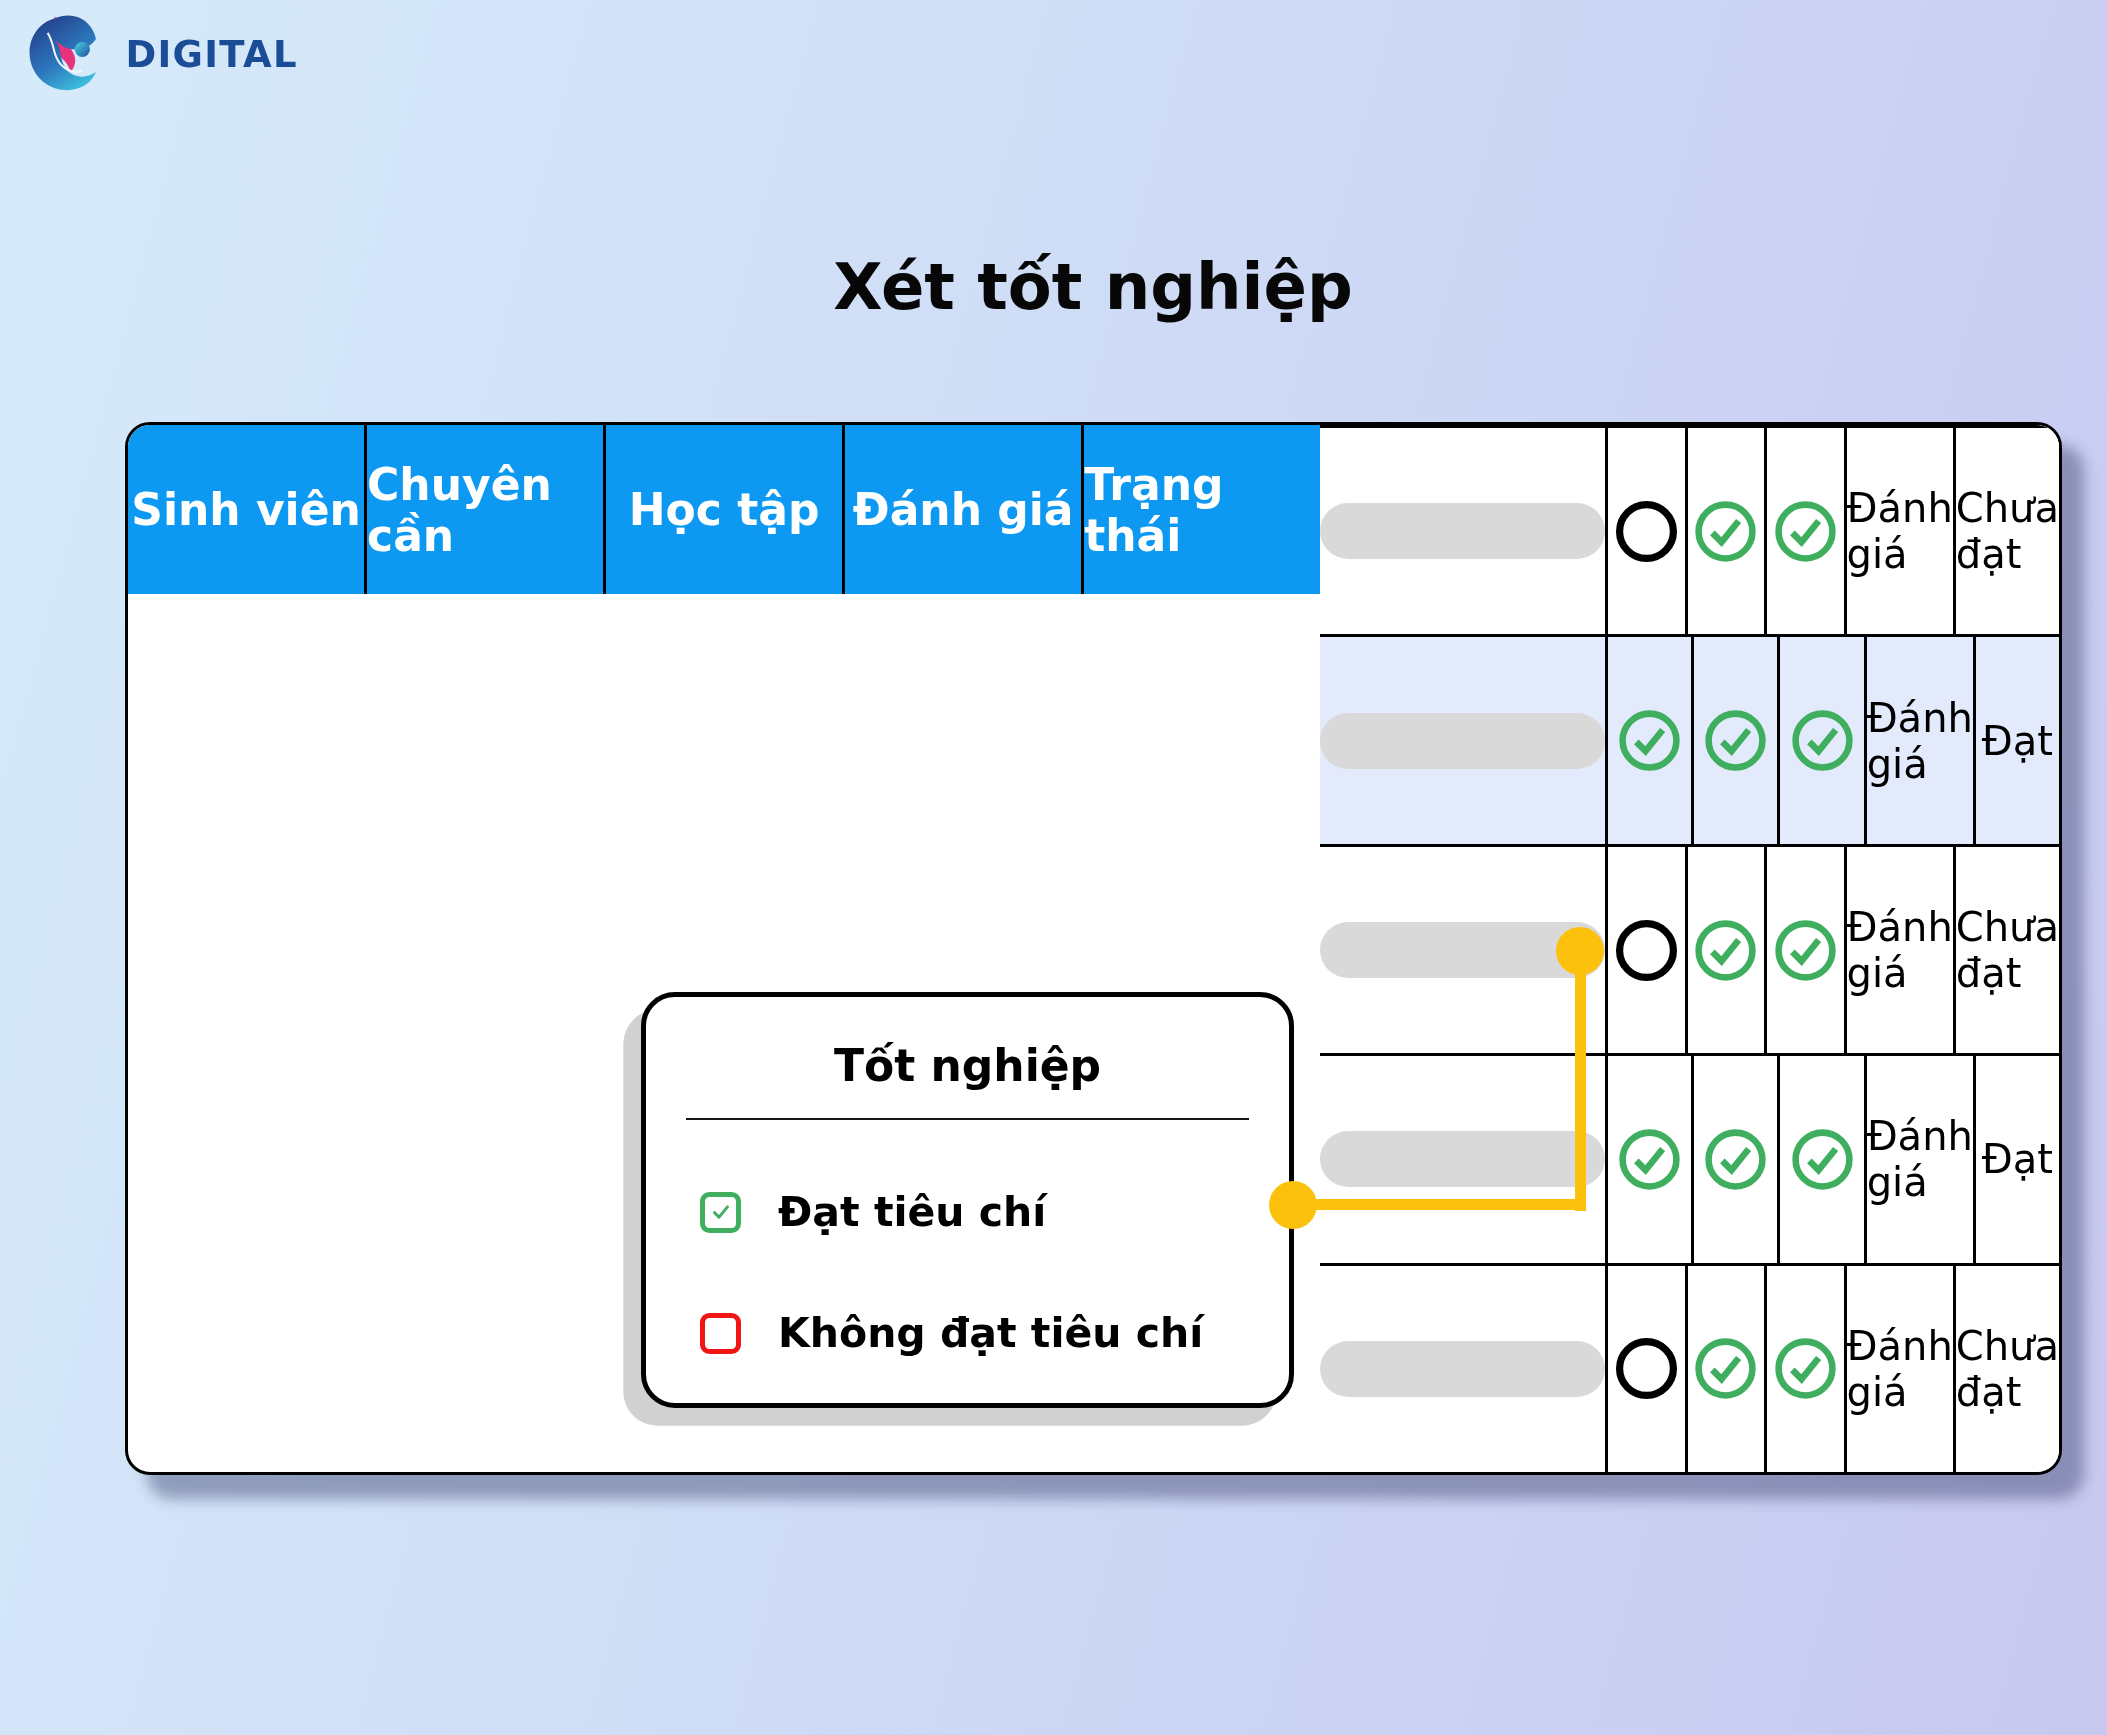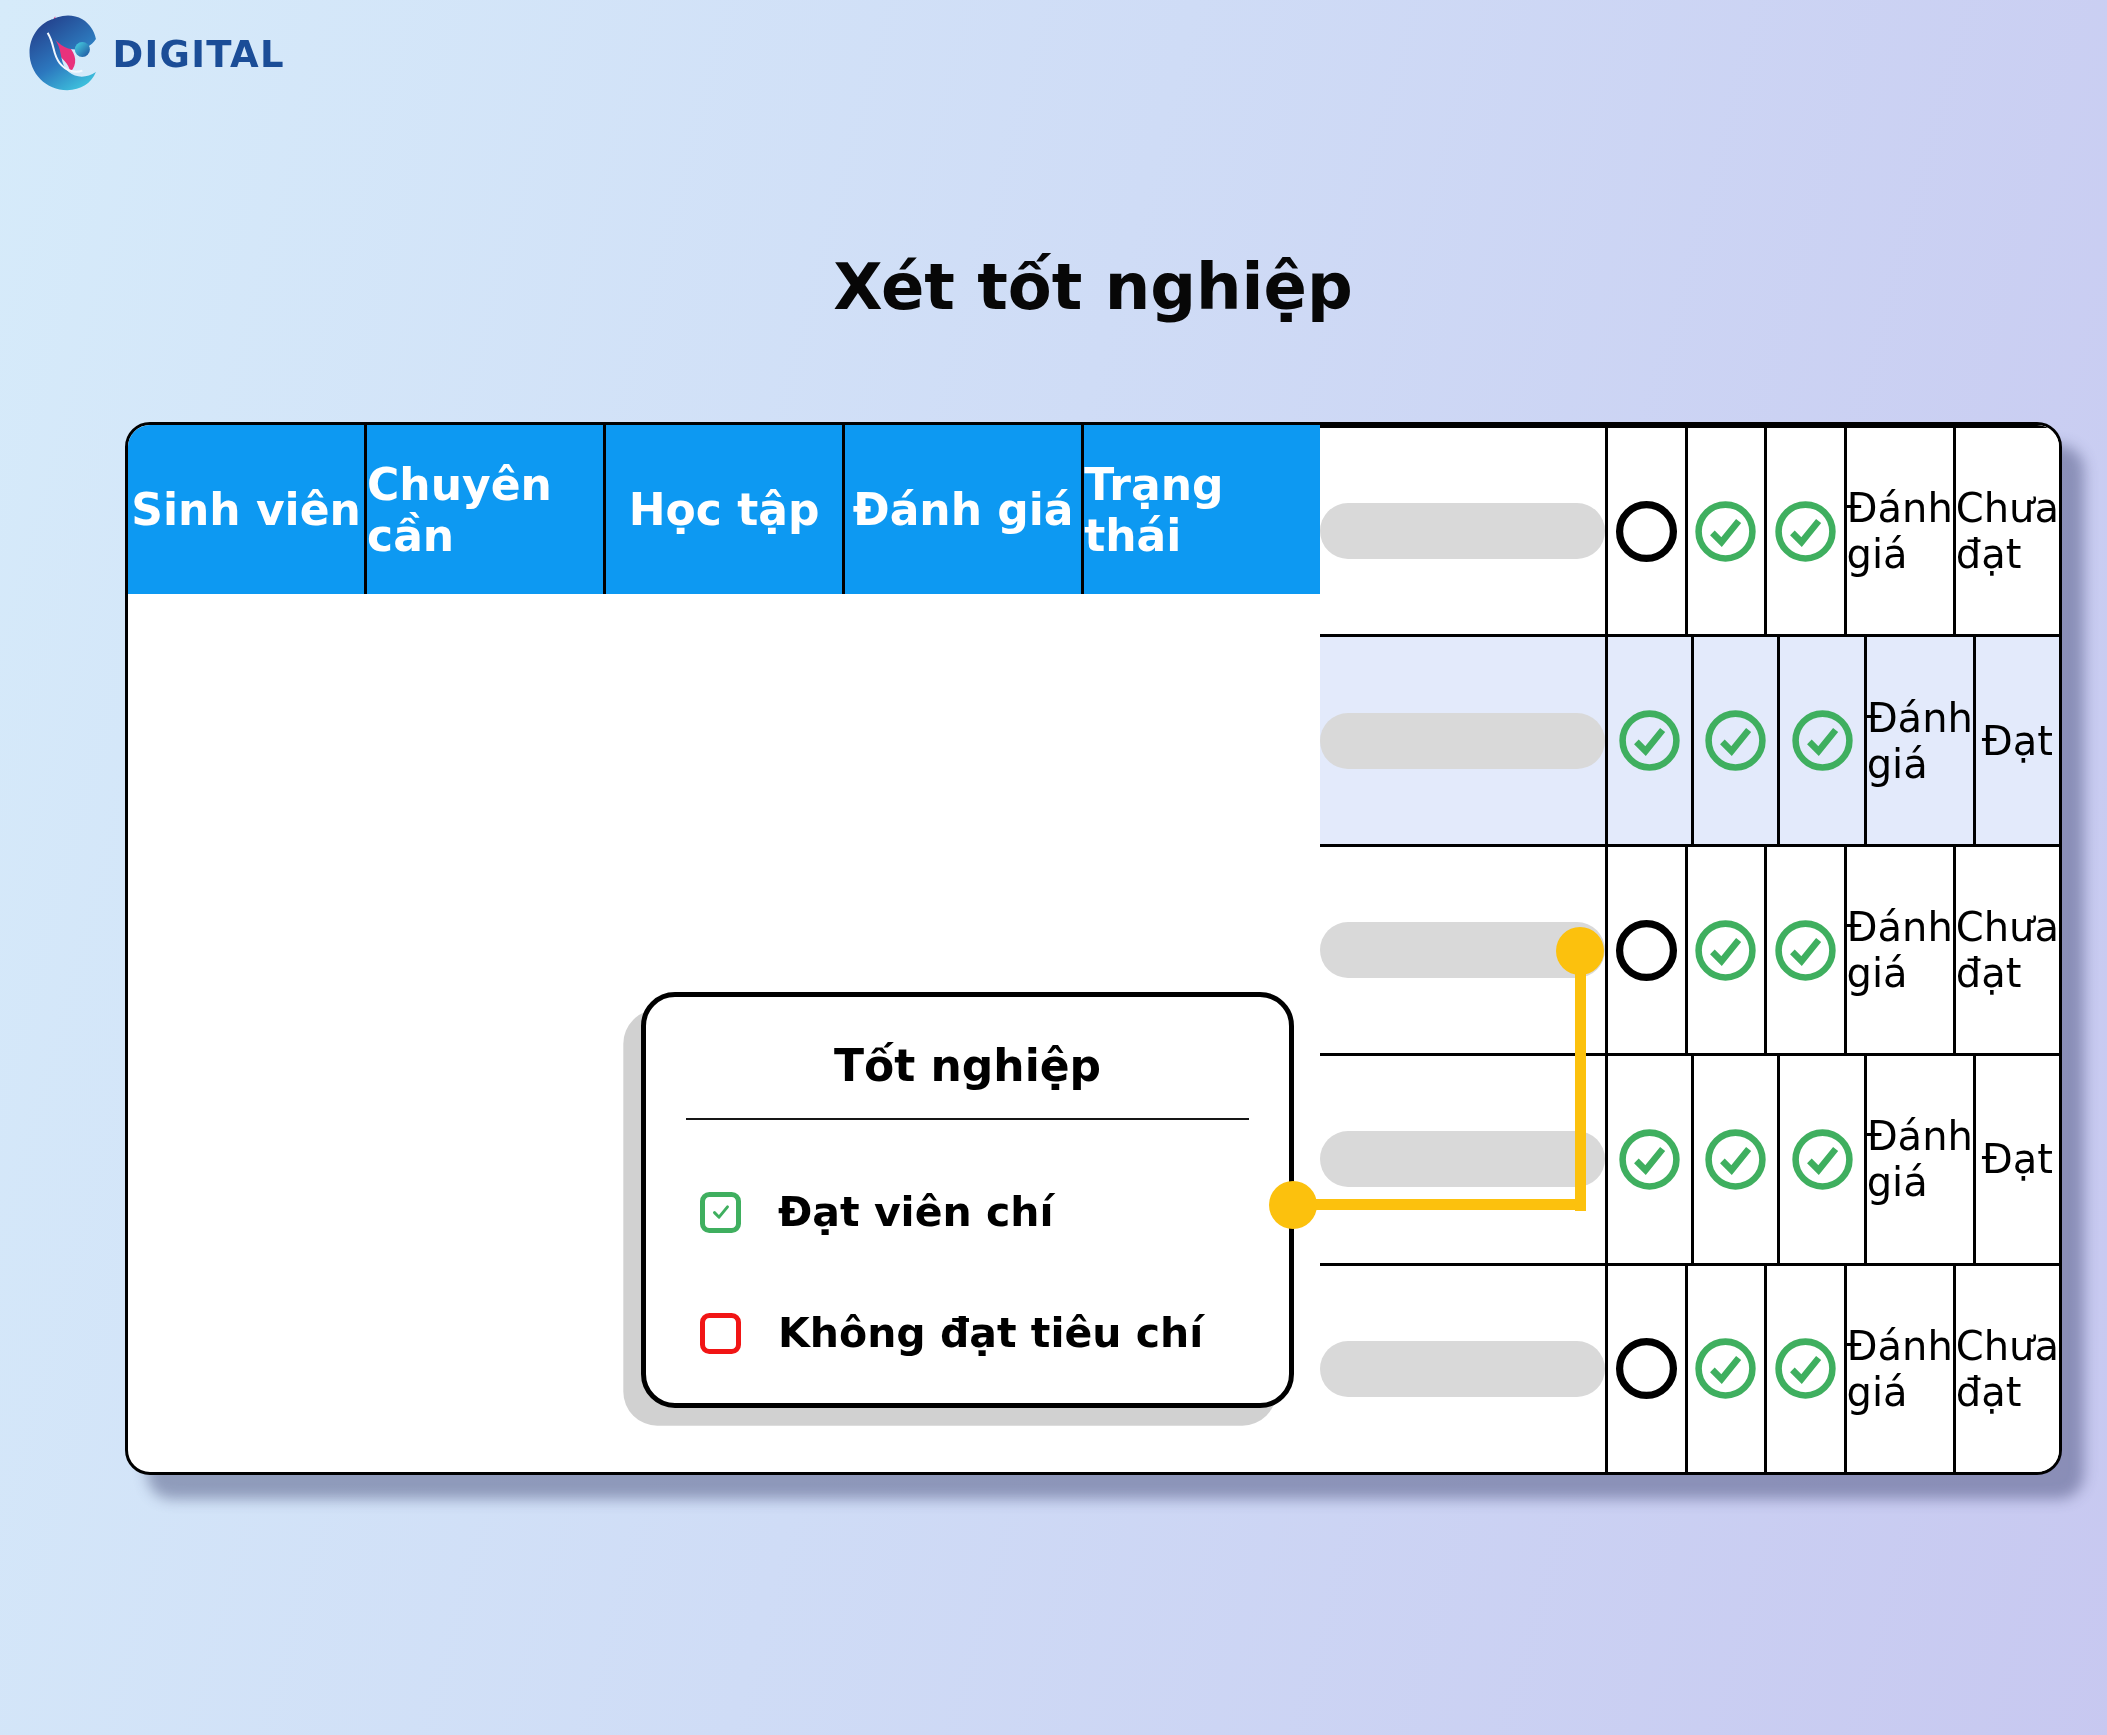--- a/index.html
+++ b/index.html
@@ -8,21 +8,21 @@
     font-family:"DejaVu Sans","Liberation Sans",sans-serif;
   }
   .stage{
     position:relative;width:2186px;height:1735px;overflow:hidden;
     background:linear-gradient(105deg,#D6EBFA 0%,#CFDCF6 45%,#C7C7F0 100%);
   }
 
   
   .logo{position:absolute;left:24.5px;top:10px;display:flex;align-items:center;}
   .logo svg{width:83px;height:88px;}
-  .logo-text{font-size:37px;font-weight:800;color:var(--brand-navy);letter-spacing:1.3px;margin-left:5px;}
+  .logo-text{font-size:37px;font-weight:800;color:var(--brand-navy);letter-spacing:1.3px;margin-left:18px;}
 
   
   .title{position:absolute;left:0;right:0;top:250px;margin:0;text-align:center;
     font-size:64px;font-weight:700;color:#070707;}
 
   
   .gtable{
     position:absolute;left:125px;top:422px;width:1937px;height:1053px;box-sizing:border-box;
     background:#fff;border:3.8px solid #000;border-radius:25px;overflow:hidden;
     display:flex;flex-direction:row;
@@ -238,21 +238,21 @@
   <div class="popup">
     <div class="popup-title">Tốt nghiệp</div>
     <div class="popup-divider"></div>
     <div id="popup-items">
         <div class="popup-item">
     <span class="cb cb-green">
             <svg viewBox="0 0 40 40">
     <path d="M10 21 L17 28 L30 12" fill="none" stroke="currentColor" stroke-width="4.5" stroke-linecap="round" stroke-linejoin="round"></path>
   </svg>
           </span>
-    <span class="popup-item-label">Đạt viên chí</span>
+    <span class="popup-item-label">Đạt tiêu chí</span>
   </div>
         <div class="popup-item">
     <span class="cb cb-red"></span>
     <span class="popup-item-label">Không đạt tiêu chí</span>
   </div>
       </div>
   </div>
 
   <div class="conn vline"></div>
   <div class="conn hline"></div>

